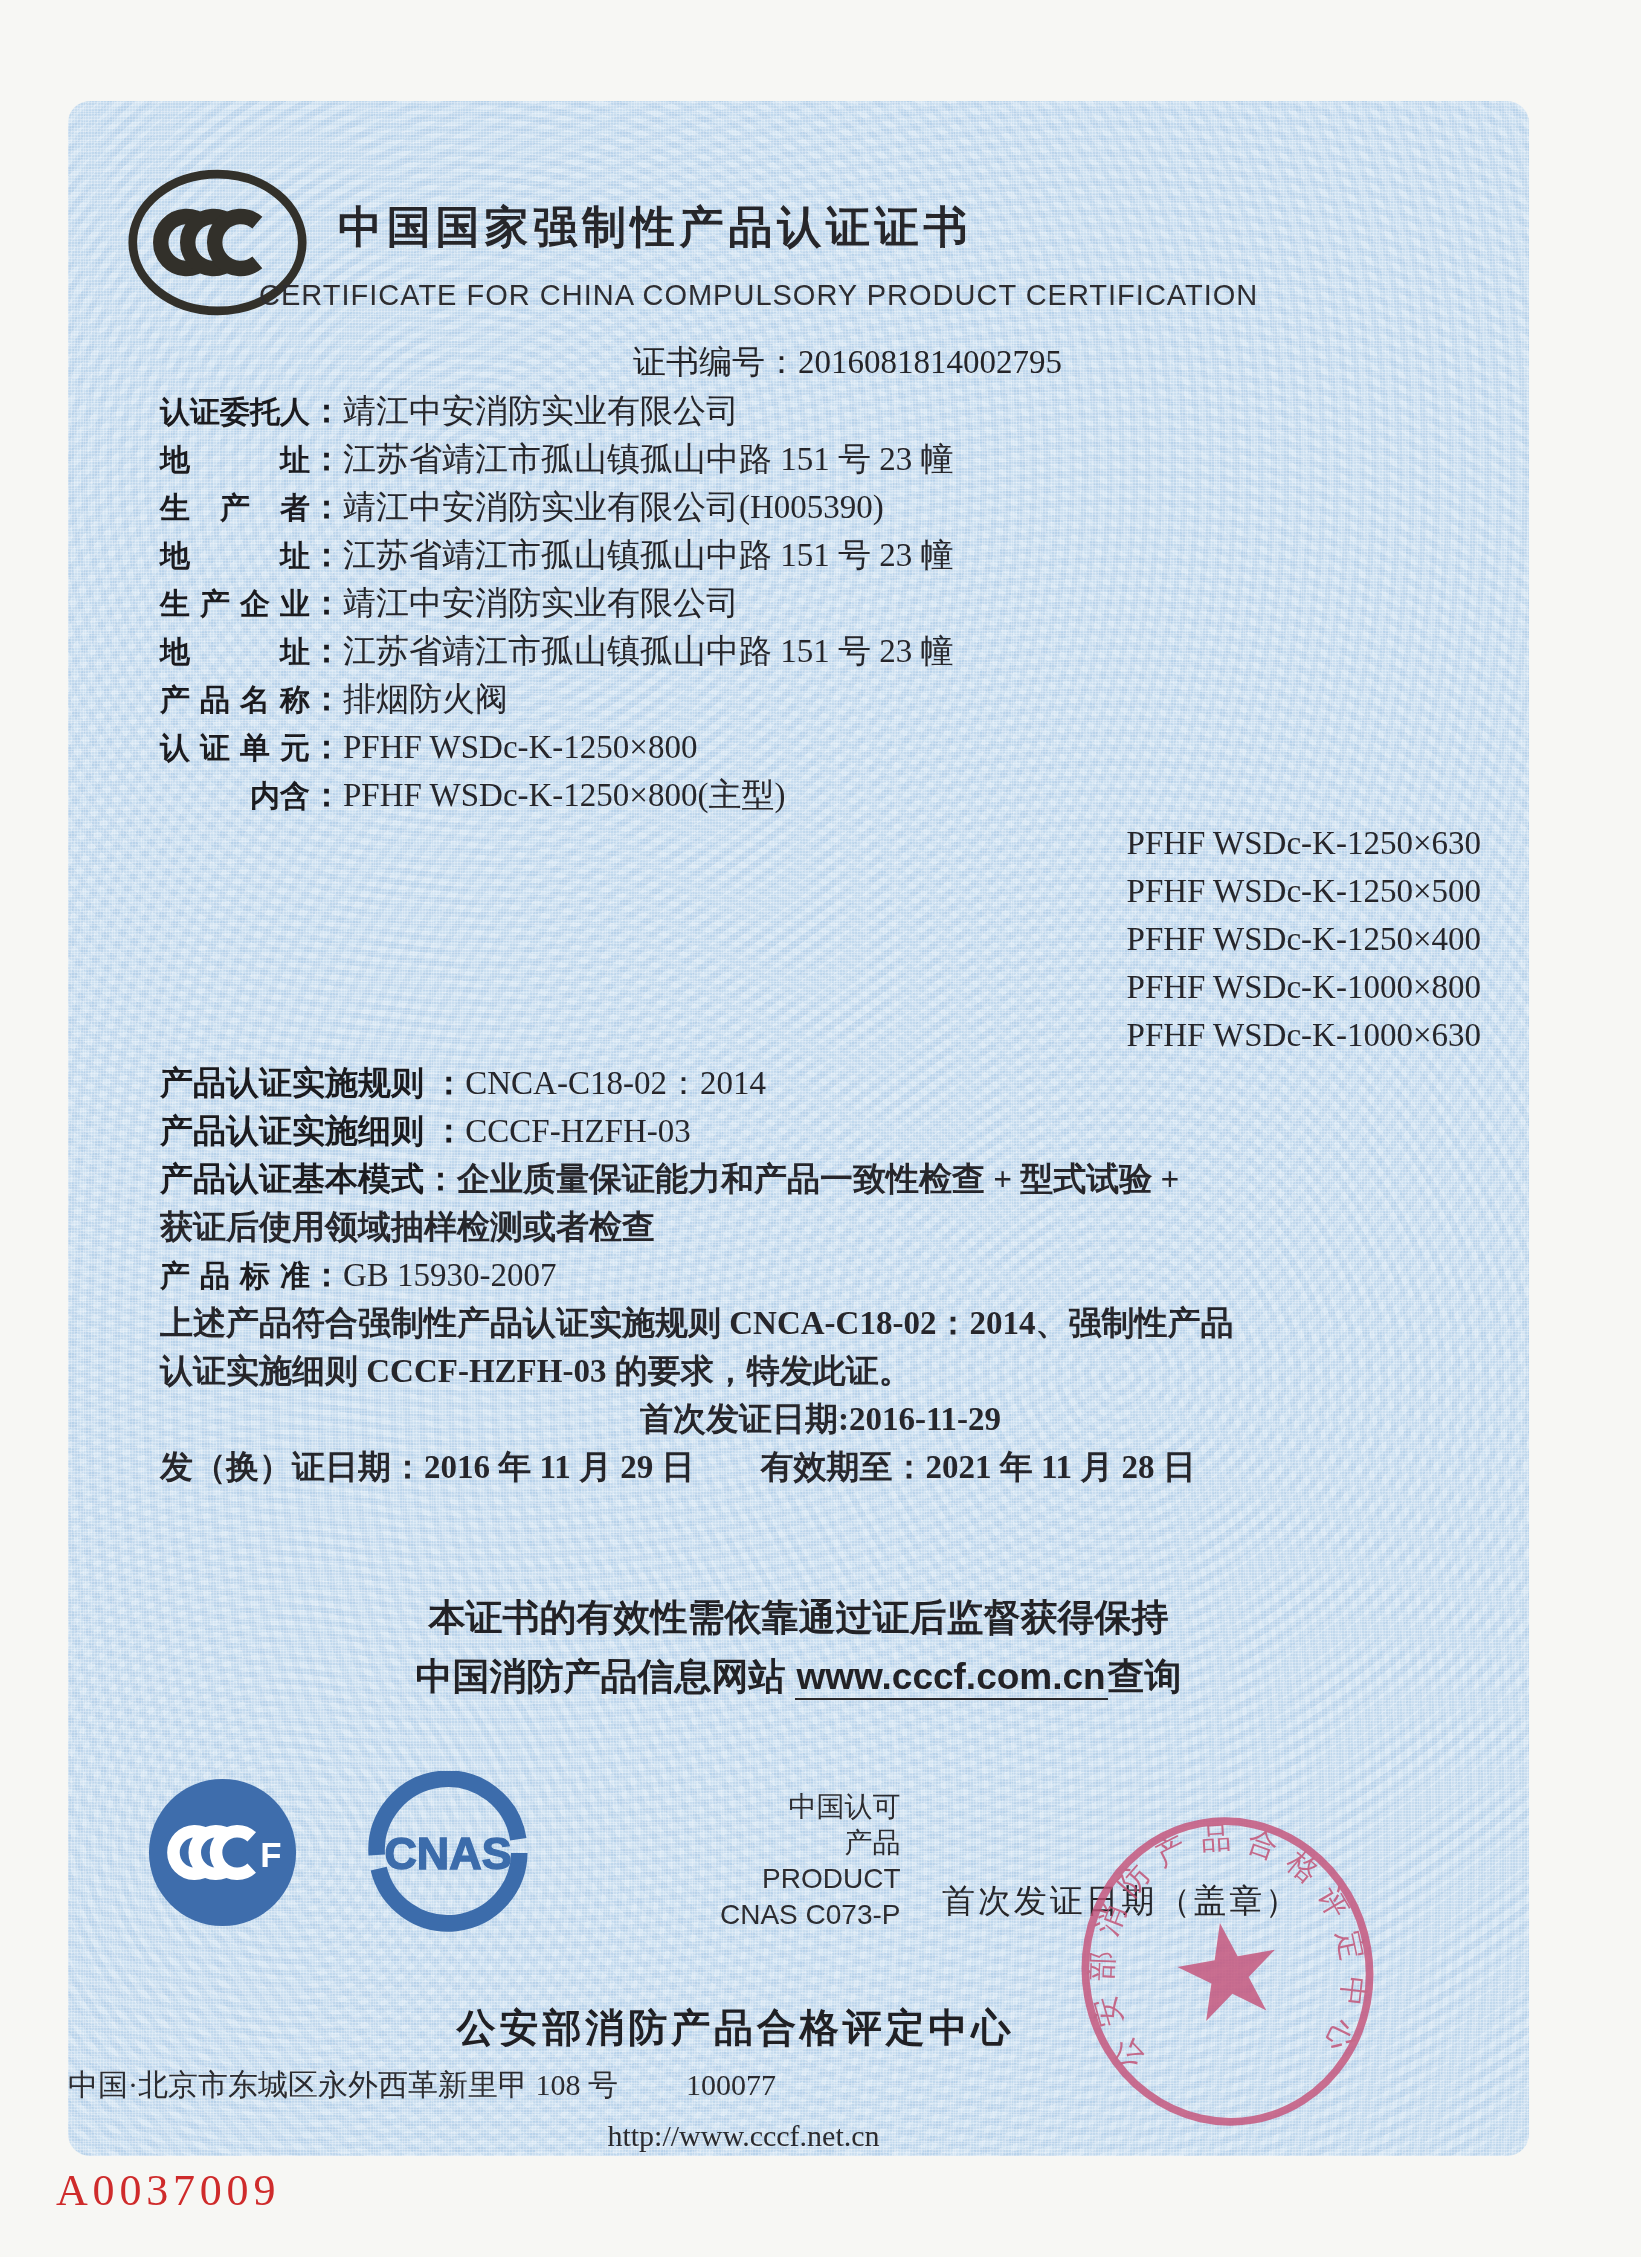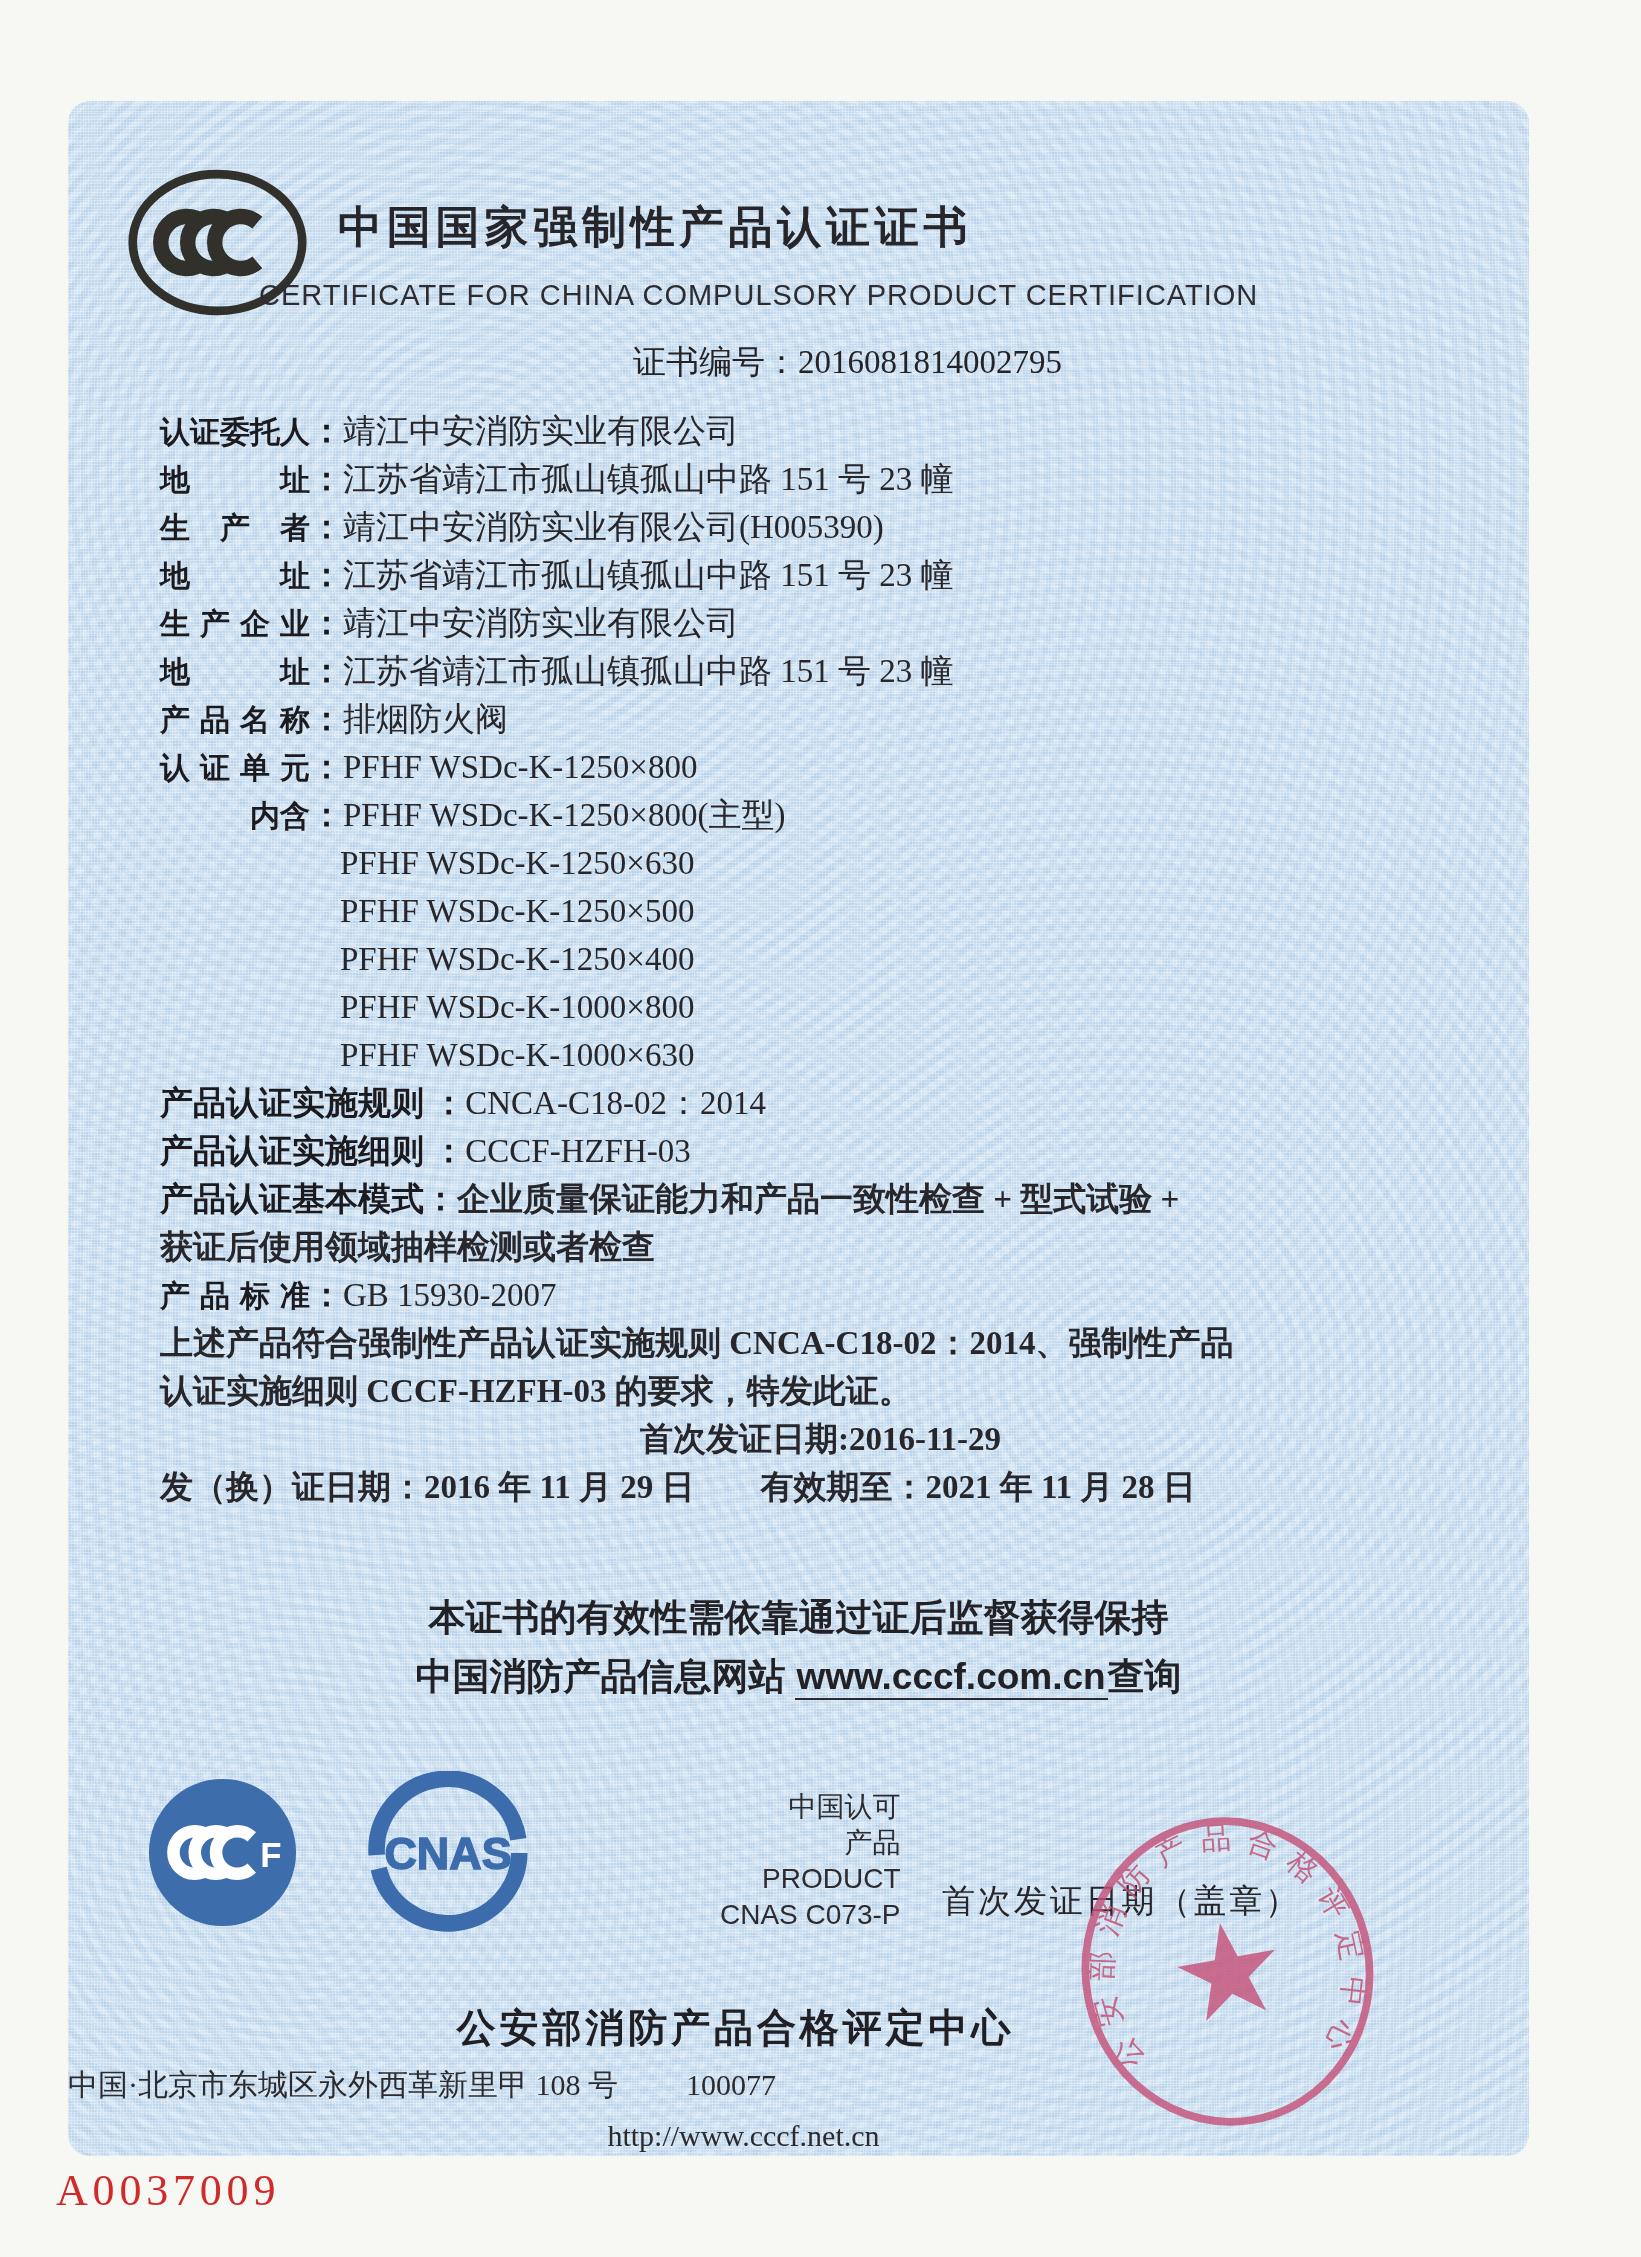--- a/index.html
+++ b/index.html
@@ -29,27 +29,27 @@
   }
   .title-en{
     position:absolute;left:191px;top:178px;width:1081px;
     font-family:"Liberation Sans","DejaVu Sans",sans-serif;
     font-size:29px;letter-spacing:1px;color:#2d2d31;white-space:nowrap;
   }
   .cert-no{
     position:absolute;left:565px;top:239px;font-size:33px;color:#242428;white-space:nowrap;
   }
   
-  .cert-rows{position:absolute;left:92px;right:48px;top:286px;font-size:33px;color:#26262b;margin-top:20px;}
+  .cert-rows{position:absolute;left:92px;right:48px;top:286px;font-size:33px;color:#26262b;}
   .crow{height:48px;line-height:48px;white-space:nowrap;}
   .lbl{display:inline-block;width:150px;font-size:30px;font-weight:600;color:#1b1b1f;
        text-align:justify;text-align-last:justify;}
   .lbl-r{display:inline-block;width:150px;font-size:30px;font-weight:600;color:#1b1b1f;text-align:right;}
   .colon{font-weight:600;color:#1b1b1f;}
-  .indent{padding-left:180px;}
+  .indent{padding-left:180px;text-align:right;}
   .rlabel{font-weight:600;color:#1b1b1f;}
   .bold{font-weight:600;}
   .ctr{text-align:center;}
   
   .notice{
     position:absolute;left:0;right:0;top:1487px;text-align:center;
     font-size:37px;font-weight:600;color:#222226;line-height:59px;
   }
   .notice .url{
     font-family:"Liberation Sans","DejaVu Sans",sans-serif;font-weight:600;

